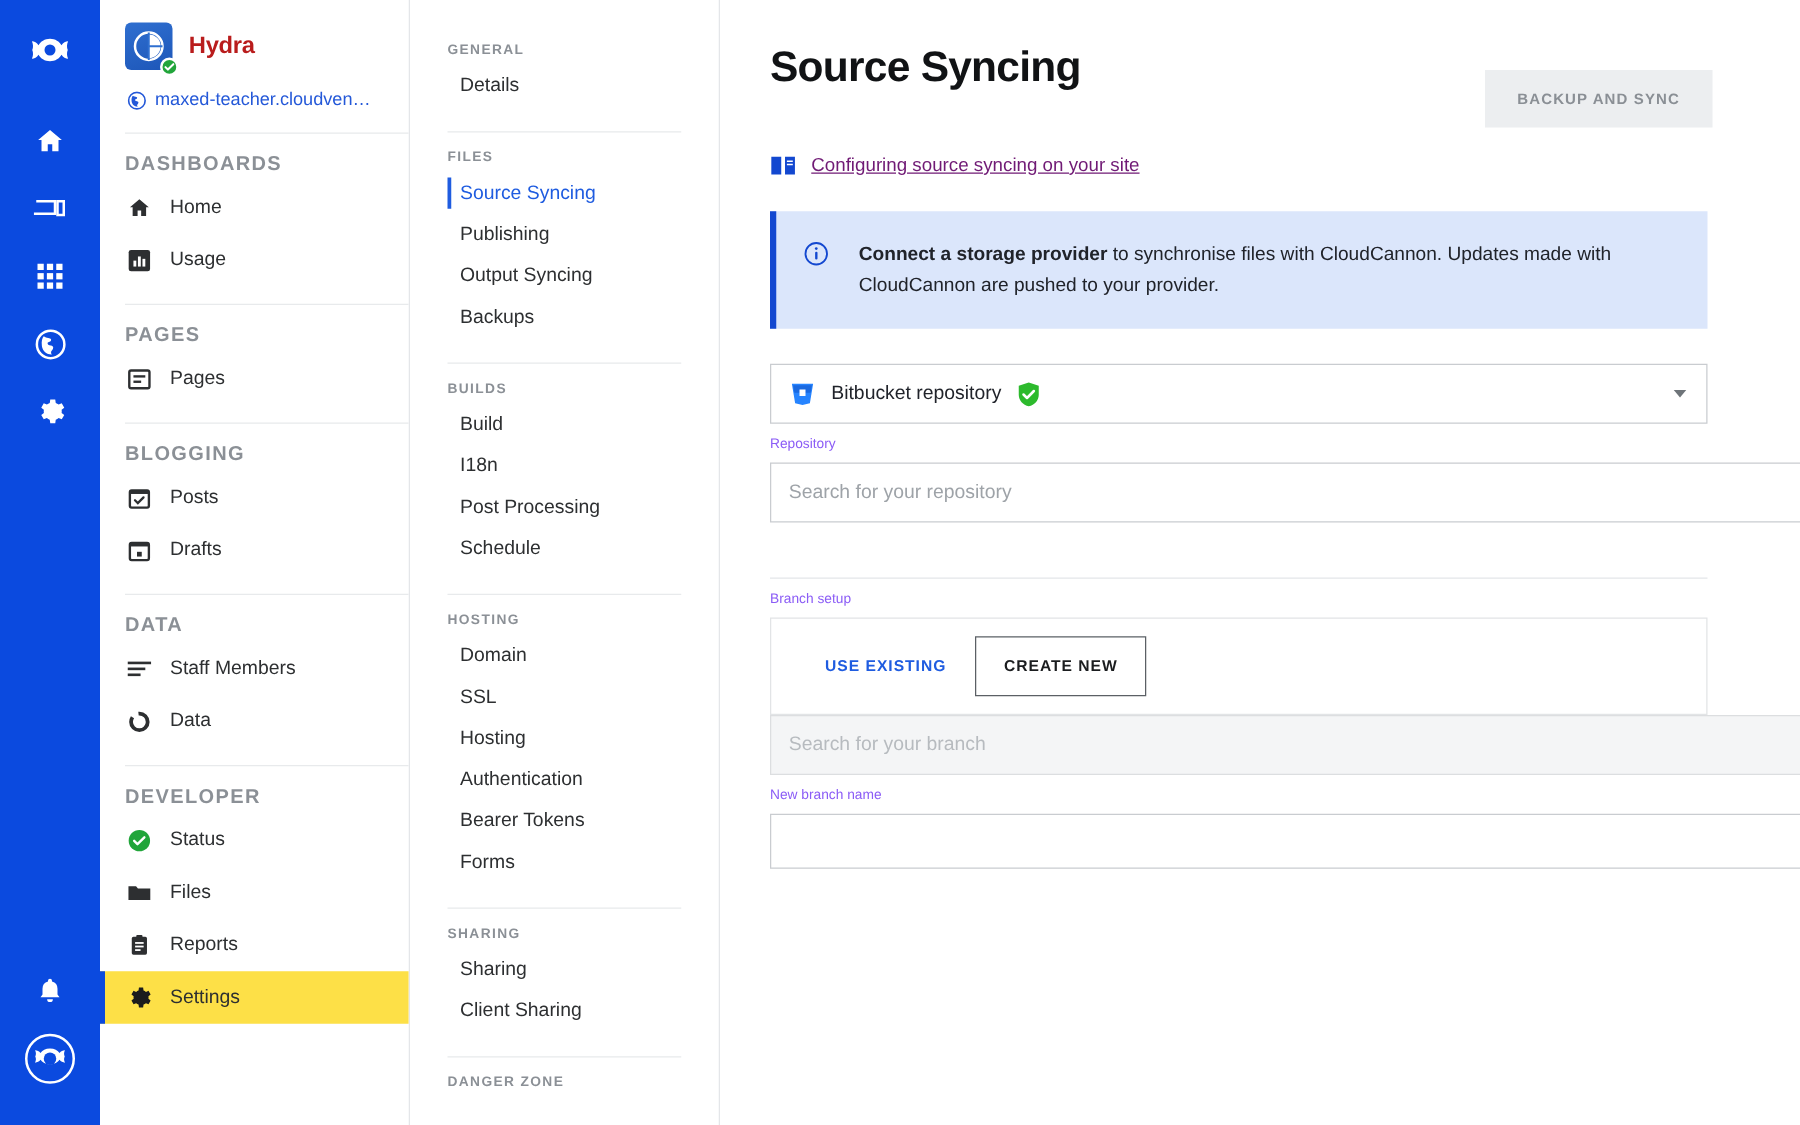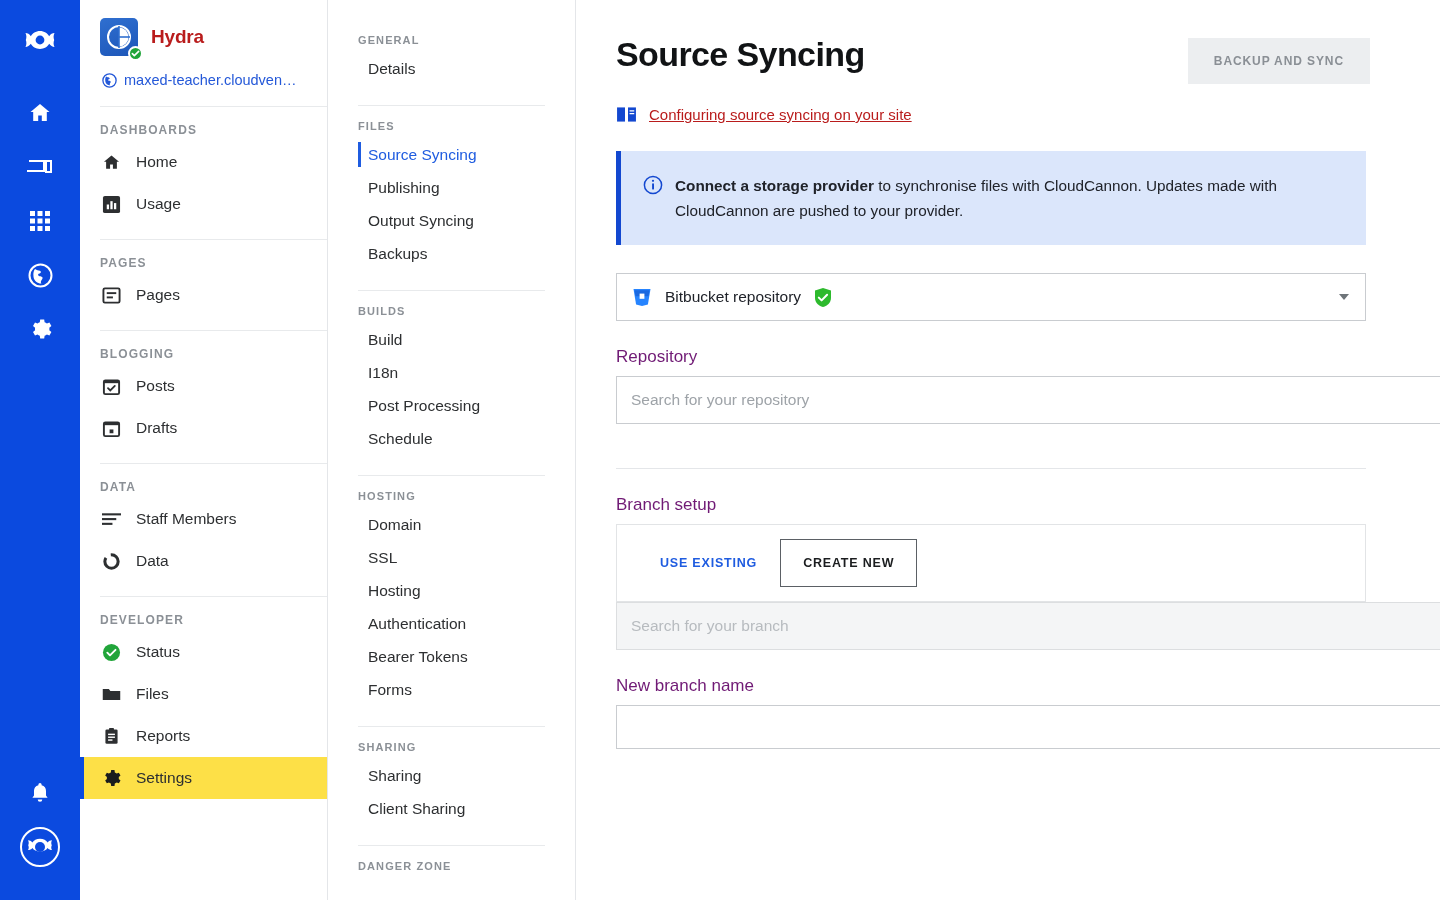--- a/index.html
+++ b/index.html
@@ -50,21 +50,21 @@
   }
   .site-name { font-size: 19px; font-weight: bold; color: #b91c1c; letter-spacing: -0.2px; }
   .site-url-row { display: flex; align-items: center; gap: 7px; margin-top: 16px; margin-left: 2px; }
   .site-url {
     font-size: 14.5px; color: #2458d8; white-space: nowrap;
     overflow: hidden; text-overflow: ellipsis; max-width: 190px; cursor: pointer;
   }
   .side-sep { height: 1px; background: #e8eaec; margin: 0 0 0 20px; }
   .nav-group { padding: 16px 0 14px 0; }
   .nav-head {
-    font-size: 12px; font-weight: bold; letter-spacing: 1.1px;
+    font-size: 16px; font-weight: bold; letter-spacing: 1.1px;
     color: #8b9096; padding: 0 20px 4px 20px; text-transform: uppercase;
   }
   .nav-item {
     display: flex; align-items: center; gap: 14px;
     height: 42px; padding: 0 20px; cursor: pointer;
     position: relative;
   }
   .nav-item .lbl { font-size: 15.5px; color: #2d2f31; }
   .nav-item.active { background: #fde047; }
   .nav-item.active::before {
@@ -96,43 +96,43 @@
   }
   .sn-sep { height: 1px; background: #e8eaec; margin: 10px 30px 14px 30px; }
 
   
   .main { flex: 1 1 auto; background: #fff; padding: 36px 70px 0 40px; position: relative; overflow: hidden; }
   .main-head { display: flex; align-items: flex-start; justify-content: space-between; }
   .page-title { font-size: 34px; font-weight: bold; color: #111315; letter-spacing: -0.6px; line-height: 1.1; }
   .btn-backup {
     background: #eceef0; color: #8a8f95; border: none;
     font-family: inherit; font-size: 12px; font-weight: bold; letter-spacing: 0.9px;
-    padding: 16px 26px; cursor: pointer; margin-top: 2px;
+    padding: 16px 26px; cursor: pointer; margin-top: 20px;
   }
   .doclink-row { display: flex; align-items: center; gap: 12px; margin-top: 22px; }
   .doclink {
-    font-size: 15px; color: #b91c1c; text-decoration: underline; cursor: pointer;
+    font-size: 15px; color: #701a75; text-decoration: underline; cursor: pointer;
   }
   .info-banner {
     margin-top: 28px; background: #dbe6fb; border-left: 5px solid #1348d0;
-    display: flex; gap: 12px; padding: 22px 26px 22px 22px;
+    display: flex; gap: 24px; padding: 22px 26px 22px 22px;
     width: 750px;
   }
   .info-text { font-size: 15.3px; line-height: 1.65; color: #20232a; }
   .info-text b { font-weight: bold; }
   .select-box {
     margin-top: 28px; width: 750px; height: 48px;
     border: 1px solid #c9ccd0; background: #fff;
     display: flex; align-items: center; padding: 0 16px 0 14px; cursor: pointer;
   }
   .select-box .val { font-size: 15.5px; color: #20232a; margin-left: 12px; }
   .caret { margin-left: auto; width: 0; height: 0;
     border-left: 5px solid transparent; border-right: 5px solid transparent;
     border-top: 6px solid #6e7479; }
-  .field-label { font-size: 17px; color: #701a75; margin-top: 26px; margin-bottom: 9px; }
+  .field-label { font-size: 11px; color: #8b5cf6; margin-top: 10px; margin-bottom: 9px; }
   .input-box {
     width: 902px; height: 48px; border: 1px solid #c9ccd0; background: #fff;
     display: flex; align-items: center; padding: 0 16px 0 14px;
   }
   .input-box .ph { font-size: 15.5px; color: #9ea3a8; }
   .input-box.disabled { background: #f4f5f6; border-color: #dcdee0; }
   .input-box.disabled .ph { color: #b7bbbf; }
   .input-box.tall { height: 44px; }
   .hr { width: 750px; height: 1px; background: #e4e6e9; margin-top: 44px; }
   .branch-box {

